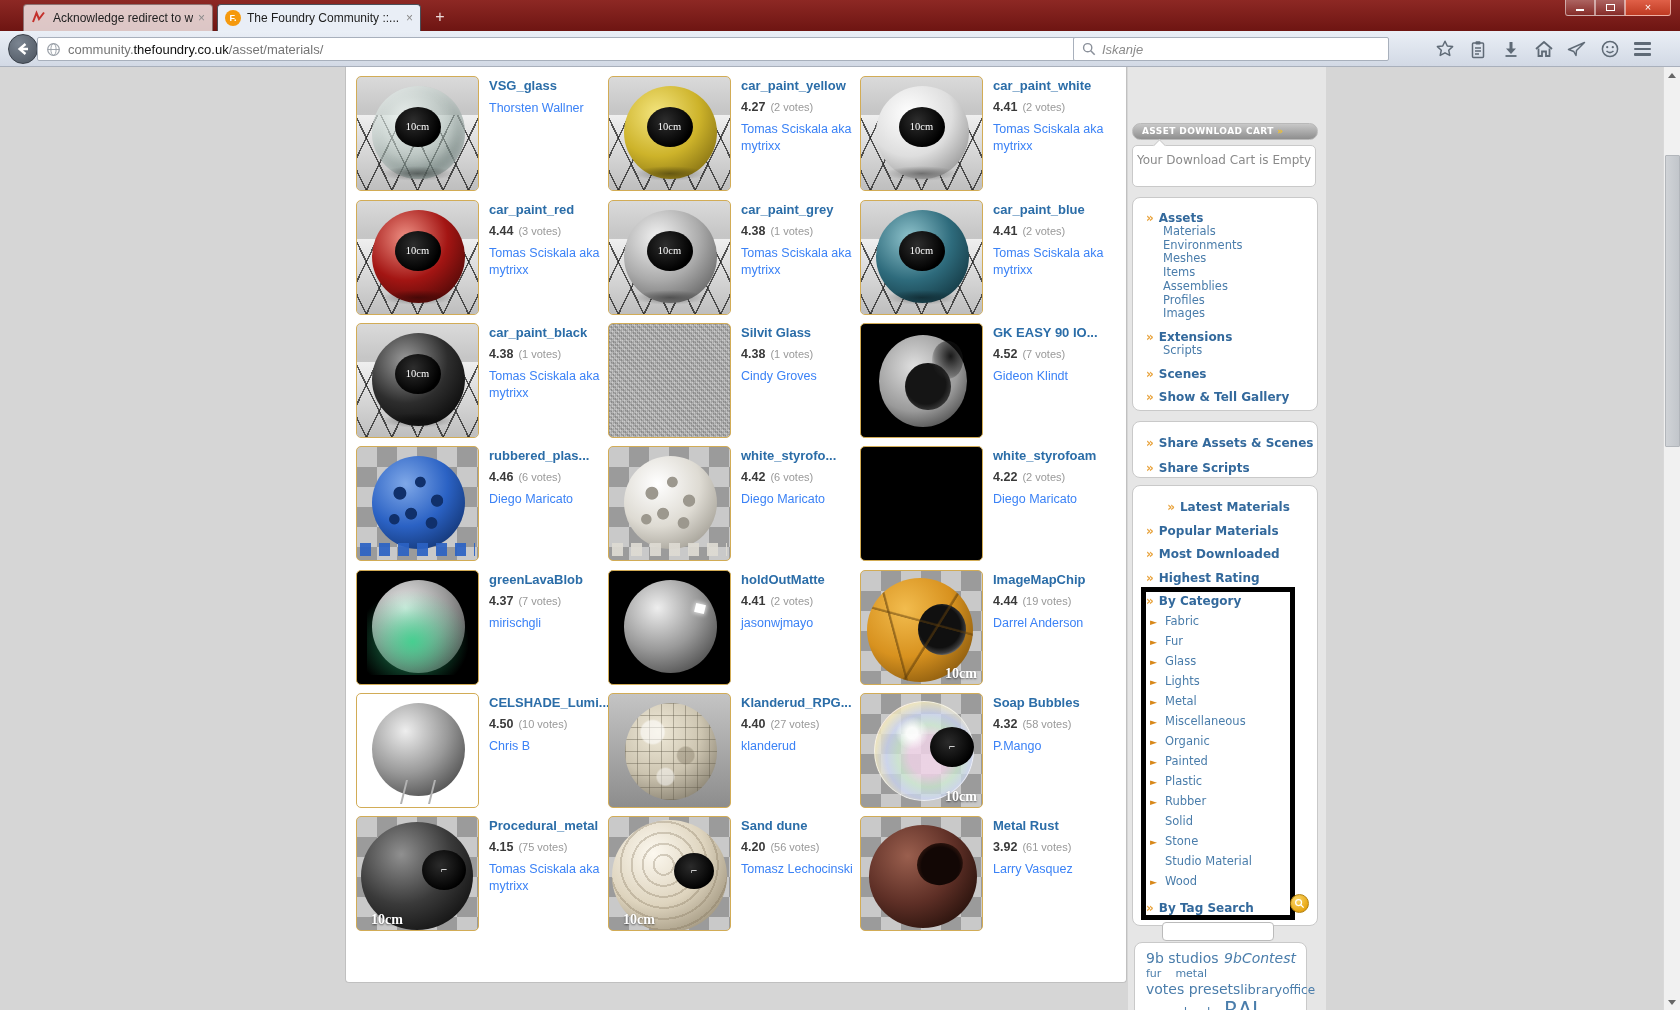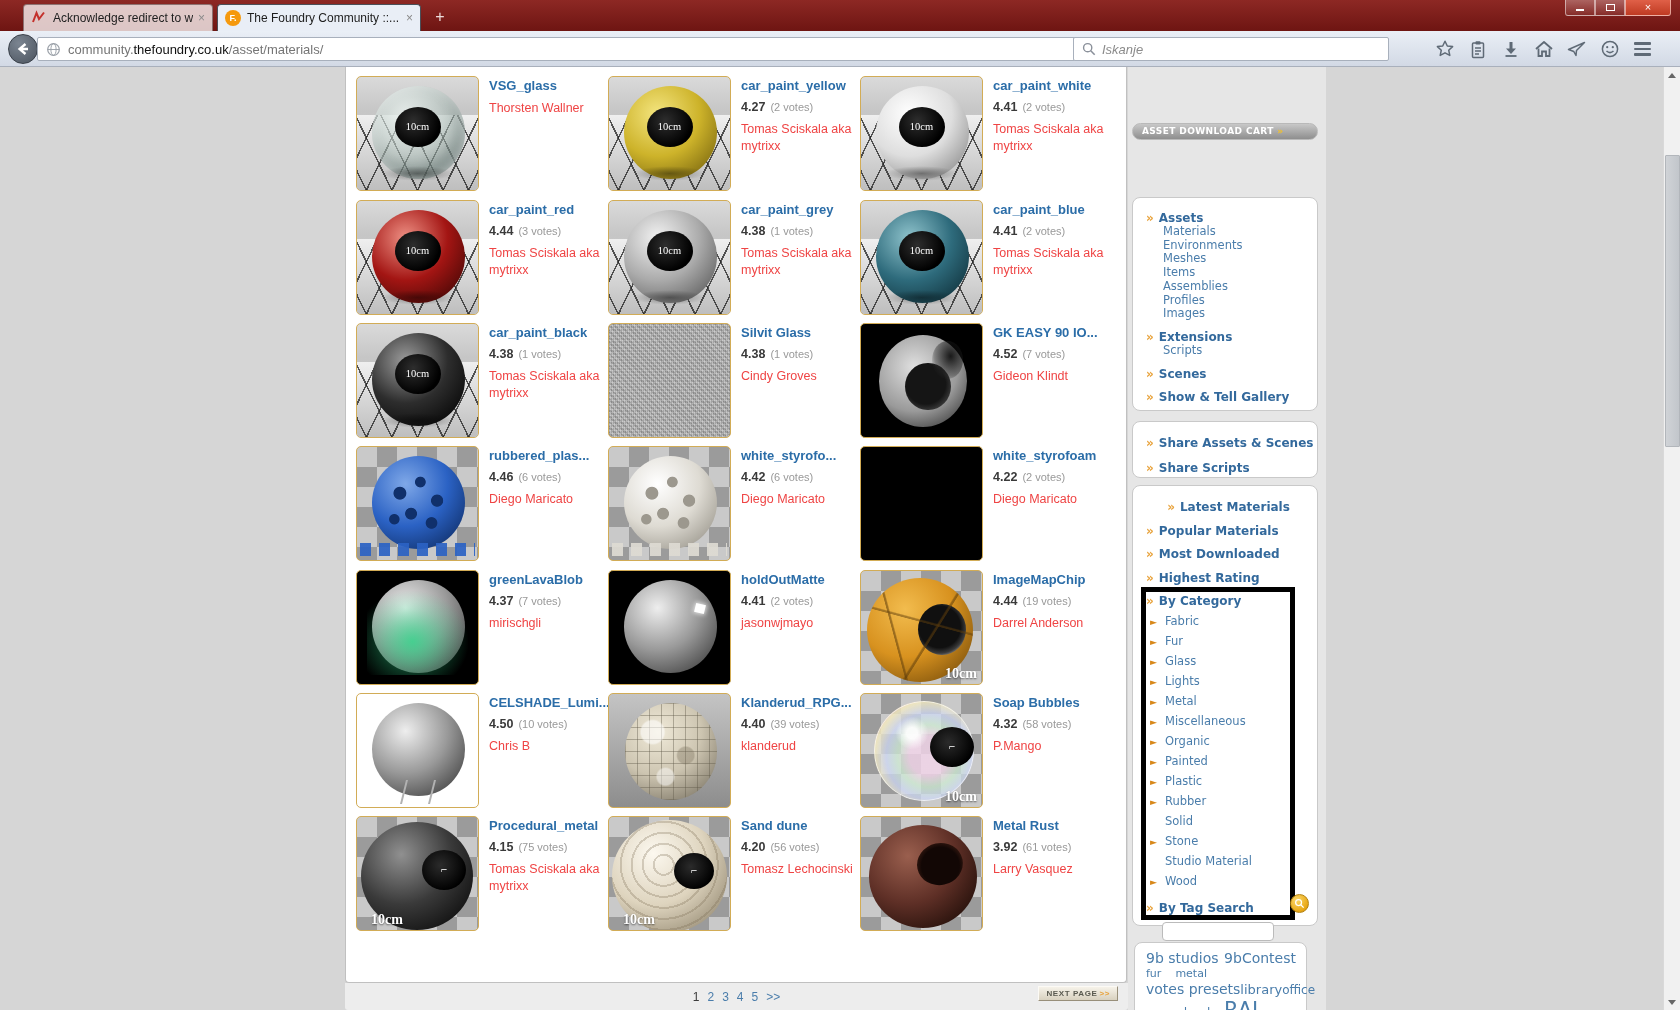--- a/index.html
+++ b/index.html
@@ -70,21 +70,21 @@
   
   .cell { position:absolute; width:242px; height:117px; }
   .thumb { position:absolute; left:0; top:0; width:123px; height:115px; border:1px solid #d2ac56;
     border-radius:5px; overflow:hidden; background:#bbb; cursor:pointer;font-family:Liberation Serif, serif; }
   .sphere { position:absolute; left:15px; top:9px; width:93px; height:93px; border-radius:50%;
     background:radial-gradient(circle at 36% 30%, var(--s1,#eee) 0%, var(--s2,#999) 48%, var(--s3,#444) 88%); }
   .minfo { position:absolute; left:133px; top:2px; width:112px; }
   .m-title { color:#2b6da8; font-weight:bold; font-size:13px; line-height:15px; cursor:pointer; }
   .m-rate { margin-top:7px; font-size:11px; color:#999; }
   .m-rate b { font-size:12.5px; color:#3a3a3a; margin-right:2px; }
-  .m-author { margin-top:7px; color:#ef4444; font-size:12.5px; line-height:16.5px; cursor:pointer; }
+  .m-author { margin-top:7px; color:#3b82f6; font-size:12.5px; line-height:16.5px; cursor:pointer; }
 
   
   .bg-tiles { background:linear-gradient(#dadada 0%,#c6c6c6 30%,#cfcfcf 100%); }
   .bg-tiles::before { content:""; position:absolute; left:-30%; right:-30%; top:34%; bottom:-12%;
     background:
       repeating-linear-gradient(64deg, rgba(32,32,32,.75) 0 1.5px, transparent 1.5px 23px),
       repeating-linear-gradient(-64deg, rgba(32,32,32,.75) 0 1.5px, transparent 1.5px 23px),
       linear-gradient(#efefef,#b5b5b5); }
   .bg-tiles::after { content:""; position:absolute; left:20%; top:79%; width:60%; height:13%;
     border-radius:50%; background:radial-gradient(rgba(0,0,0,.38),transparent 70%); }
@@ -542,21 +542,21 @@
       <div class="m-rate"><b>4.50</b><span> (10 votes)</span></div>
       <div class="m-author">Chris B</div>
     </div>
   </div>
           <div class="cell" style="left: 262px; top: 626px;">
     <div class="thumb bg-greyback k-globe" style="--s1: #f0ead9; --s2: #cdc5b1; --s3: #817a6a;">
       <div class="sphere"></div>
     </div>
     <div class="minfo">
       <div class="m-title">Klanderud_RPG...</div>
-      <div class="m-rate"><b>4.40</b><span> (39 votes)</span></div>
+      <div class="m-rate"><b>4.40</b><span> (27 votes)</span></div>
       <div class="m-author">klanderud</div>
     </div>
   </div>
           <div class="cell" style="left: 514px; top: 626px;">
     <div class="thumb bg-checker k-bubble">
       <div class="sphere"></div>
     <div class="lbl lbl-right">10cm</div>
             </div>
     <div class="minfo">
       <div class="m-title">Soap Bubbles</div>
@@ -592,29 +592,26 @@
     </div>
     <div class="minfo">
       <div class="m-title">Metal Rust</div>
       <div class="m-rate"><b>3.92</b><span> (61 votes)</span></div>
       <div class="m-author">Larry Vasquez</div>
     </div>
   </div>
         </div>
     </div>
 
-    <div class="pagstrip">
-      <div class="pagnums"><span class="pnum cur">1</span><span class="pnum">2</span><span class="pnum">3</span><span class="pnum">4</span><span class="pnum">5</span><span class="pnum">&gt;&gt;</span></div>
-      <div class="nextpage">
-        <span>NEXT PAGE</span><span class="nchev">&gt;&gt;</span>
-      </div>
-    </div>
 
     <div class="cartbar sb">
       <span>ASSET DOWNLOAD CART</span> <span class="chev">»</span>
+    </div>
+    <div class="cartbox sb">
+      <span>Your Download Cart is Empty</span>
     </div>
 
     <div class="sbox box2 sb">
         <div class="sb-h"><span class="chev">»</span><span class="lab">Share Assets &amp; Scenes</span></div>
         <div class="sb-h"><span class="chev">»</span><span class="lab">Share Scripts</span></div>
       </div>
     <div class="sbox box1 sb">
         <div class="sb-h"><span class="chev">»</span><span class="lab">Assets</span></div>
         <div class="sb-s"><span class="lab">Materials</span></div>
         <div class="sb-s"><span class="lab">Environments</span></div>
@@ -663,21 +660,21 @@
       <svg width="11" height="11" viewBox="0 0 12 12">
           <circle cx="5" cy="5" r="3.2" fill="none" stroke="#fff" stroke-width="1.4"></circle>
           <path d="M7.5 7.5 L10.5 10.5" stroke="#fff" stroke-width="1.5"></path>
         </svg>
     </div>
     <div class="blackrect"></div>
 
     <div class="tagbox sb">
         <div class="tag-row spread">
           <span class="tag" style="font-size: 14px;">9b studios</span>
-          <span class="tag" style="font-size: 14px;">9bContest</span>
+          <span class="tag" style="font-size: 14px; font-style: italic;">9bContest</span>
         </div>
         <div class="tag-row">
           <span class="tag" style="font-size: 11px;">fur</span>
           <span class="tag" style="font-size: 11px;">metal</span>
         </div>
         <div class="tag-row spread">
           <span class="tag" style="font-size: 14px;">votes presets</span>
           <span class="tag" style="font-size: 13px;">library</span>
           <span class="tag" style="font-size: 12px;">office</span>
         </div>

